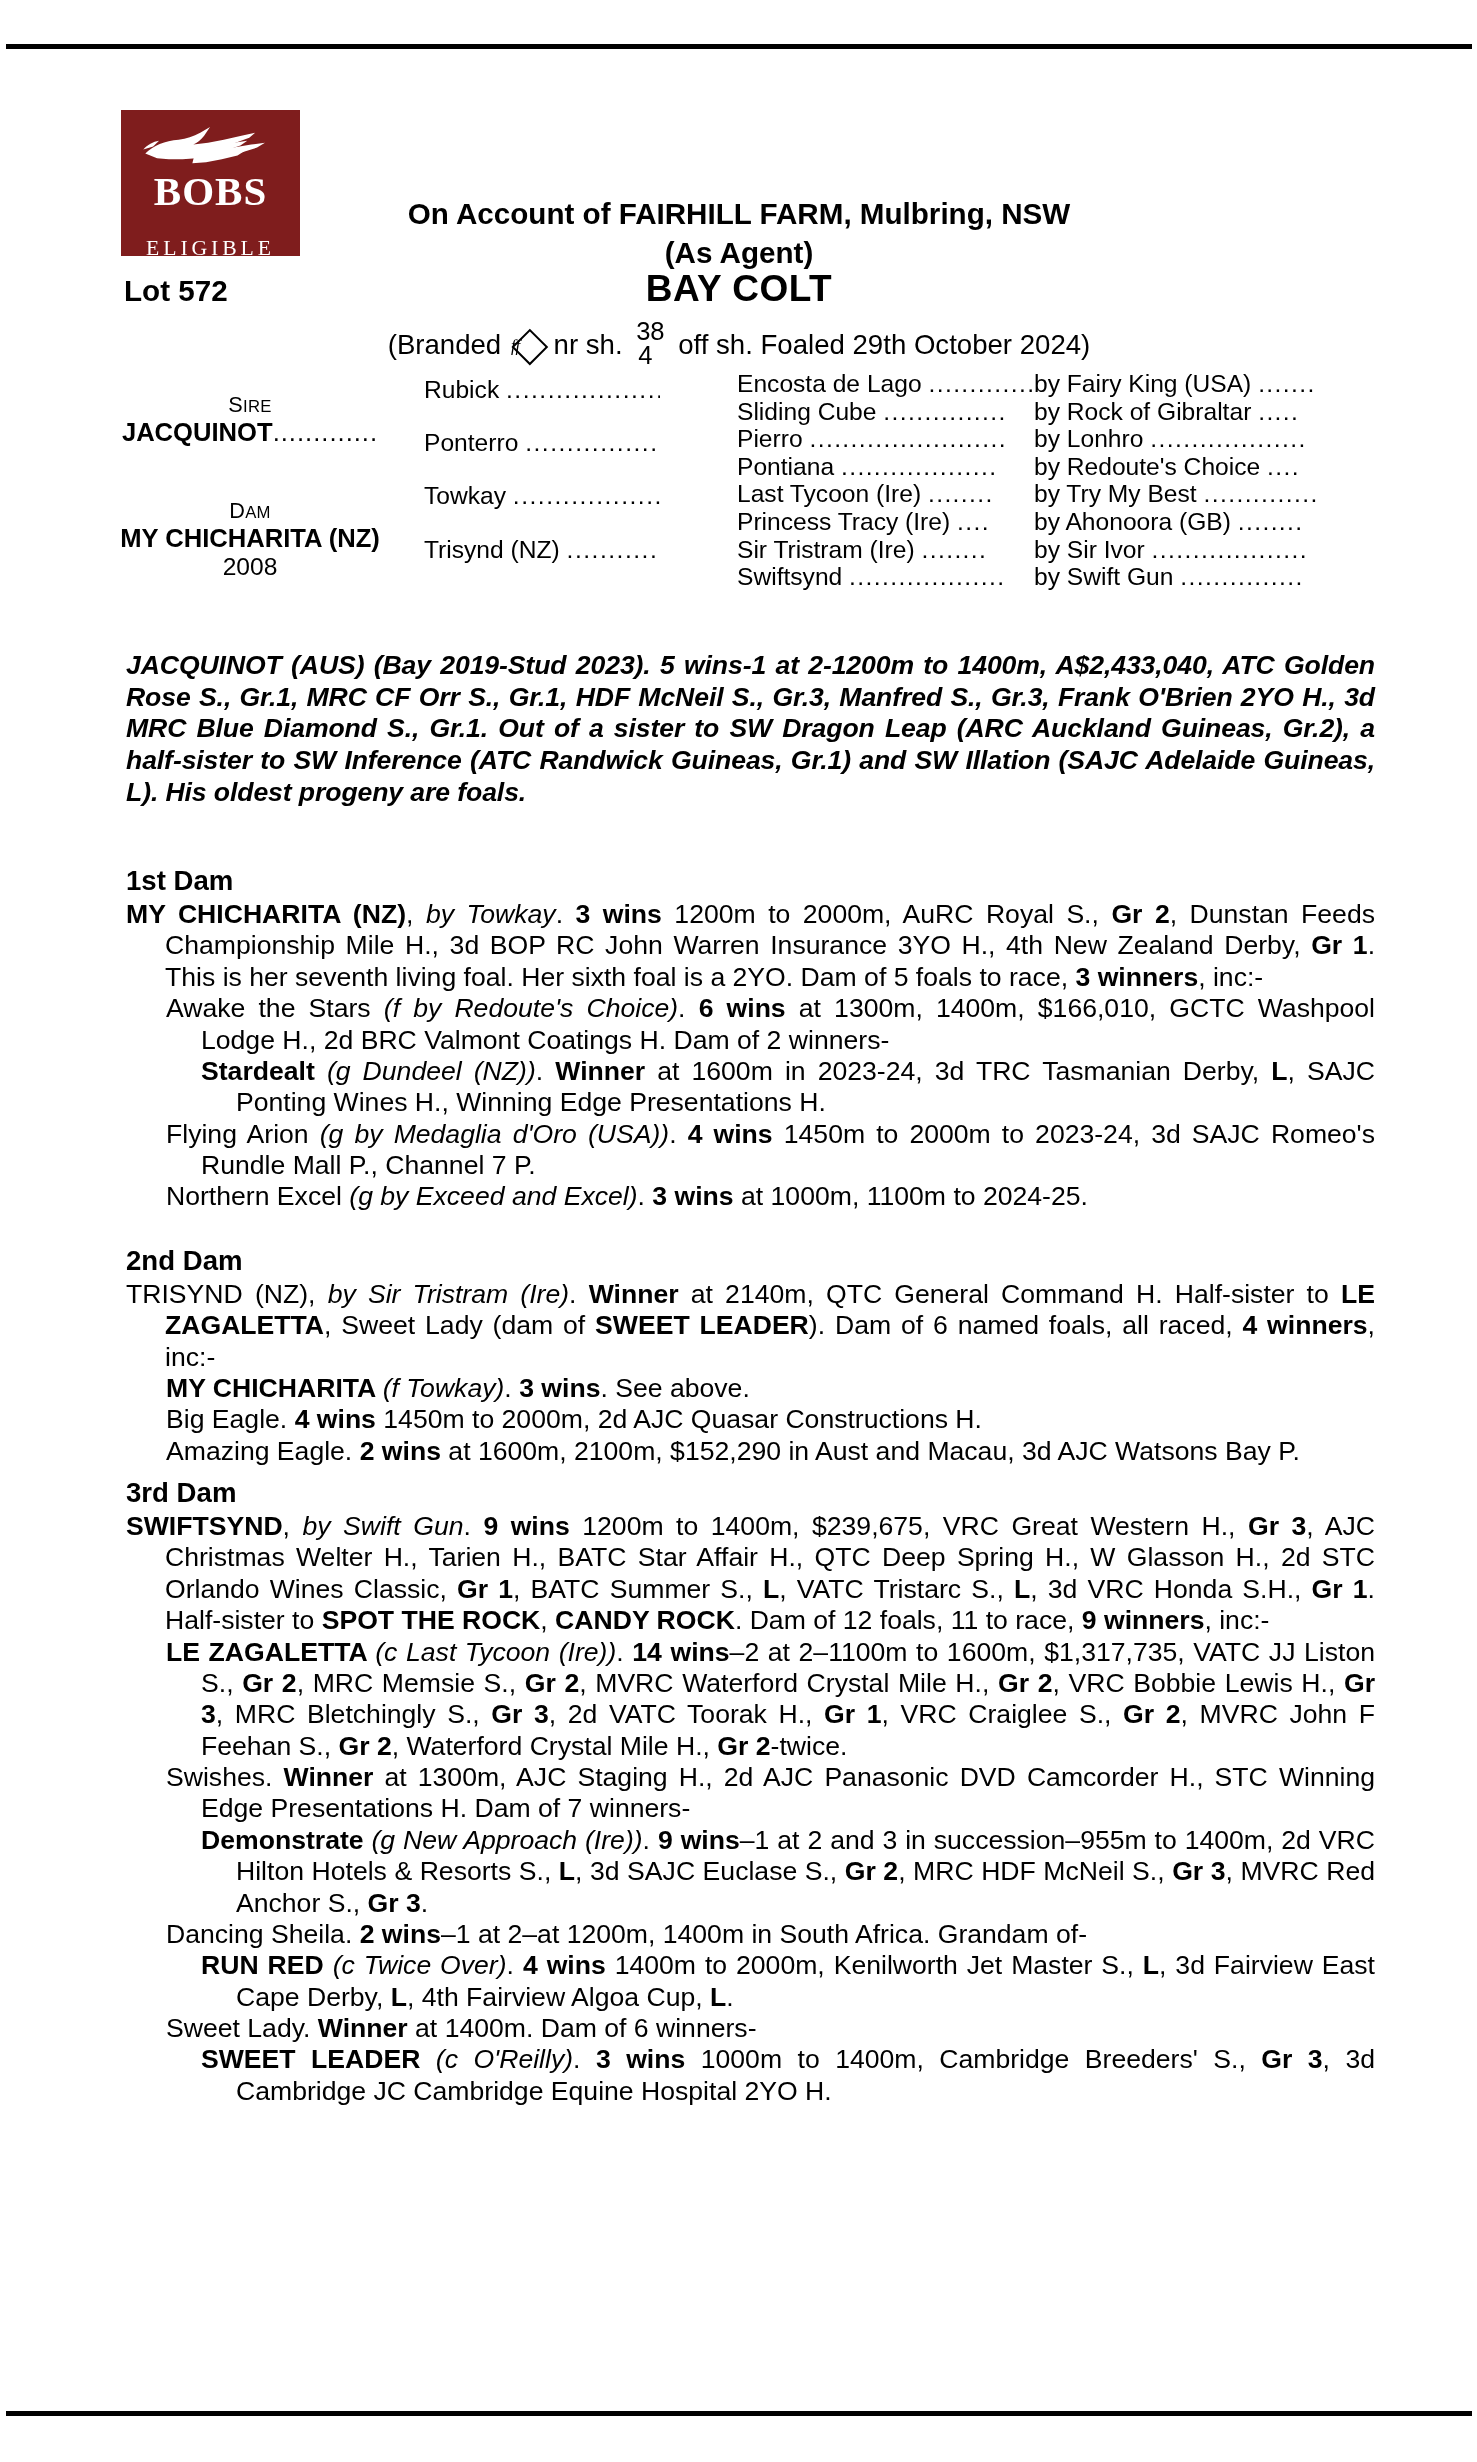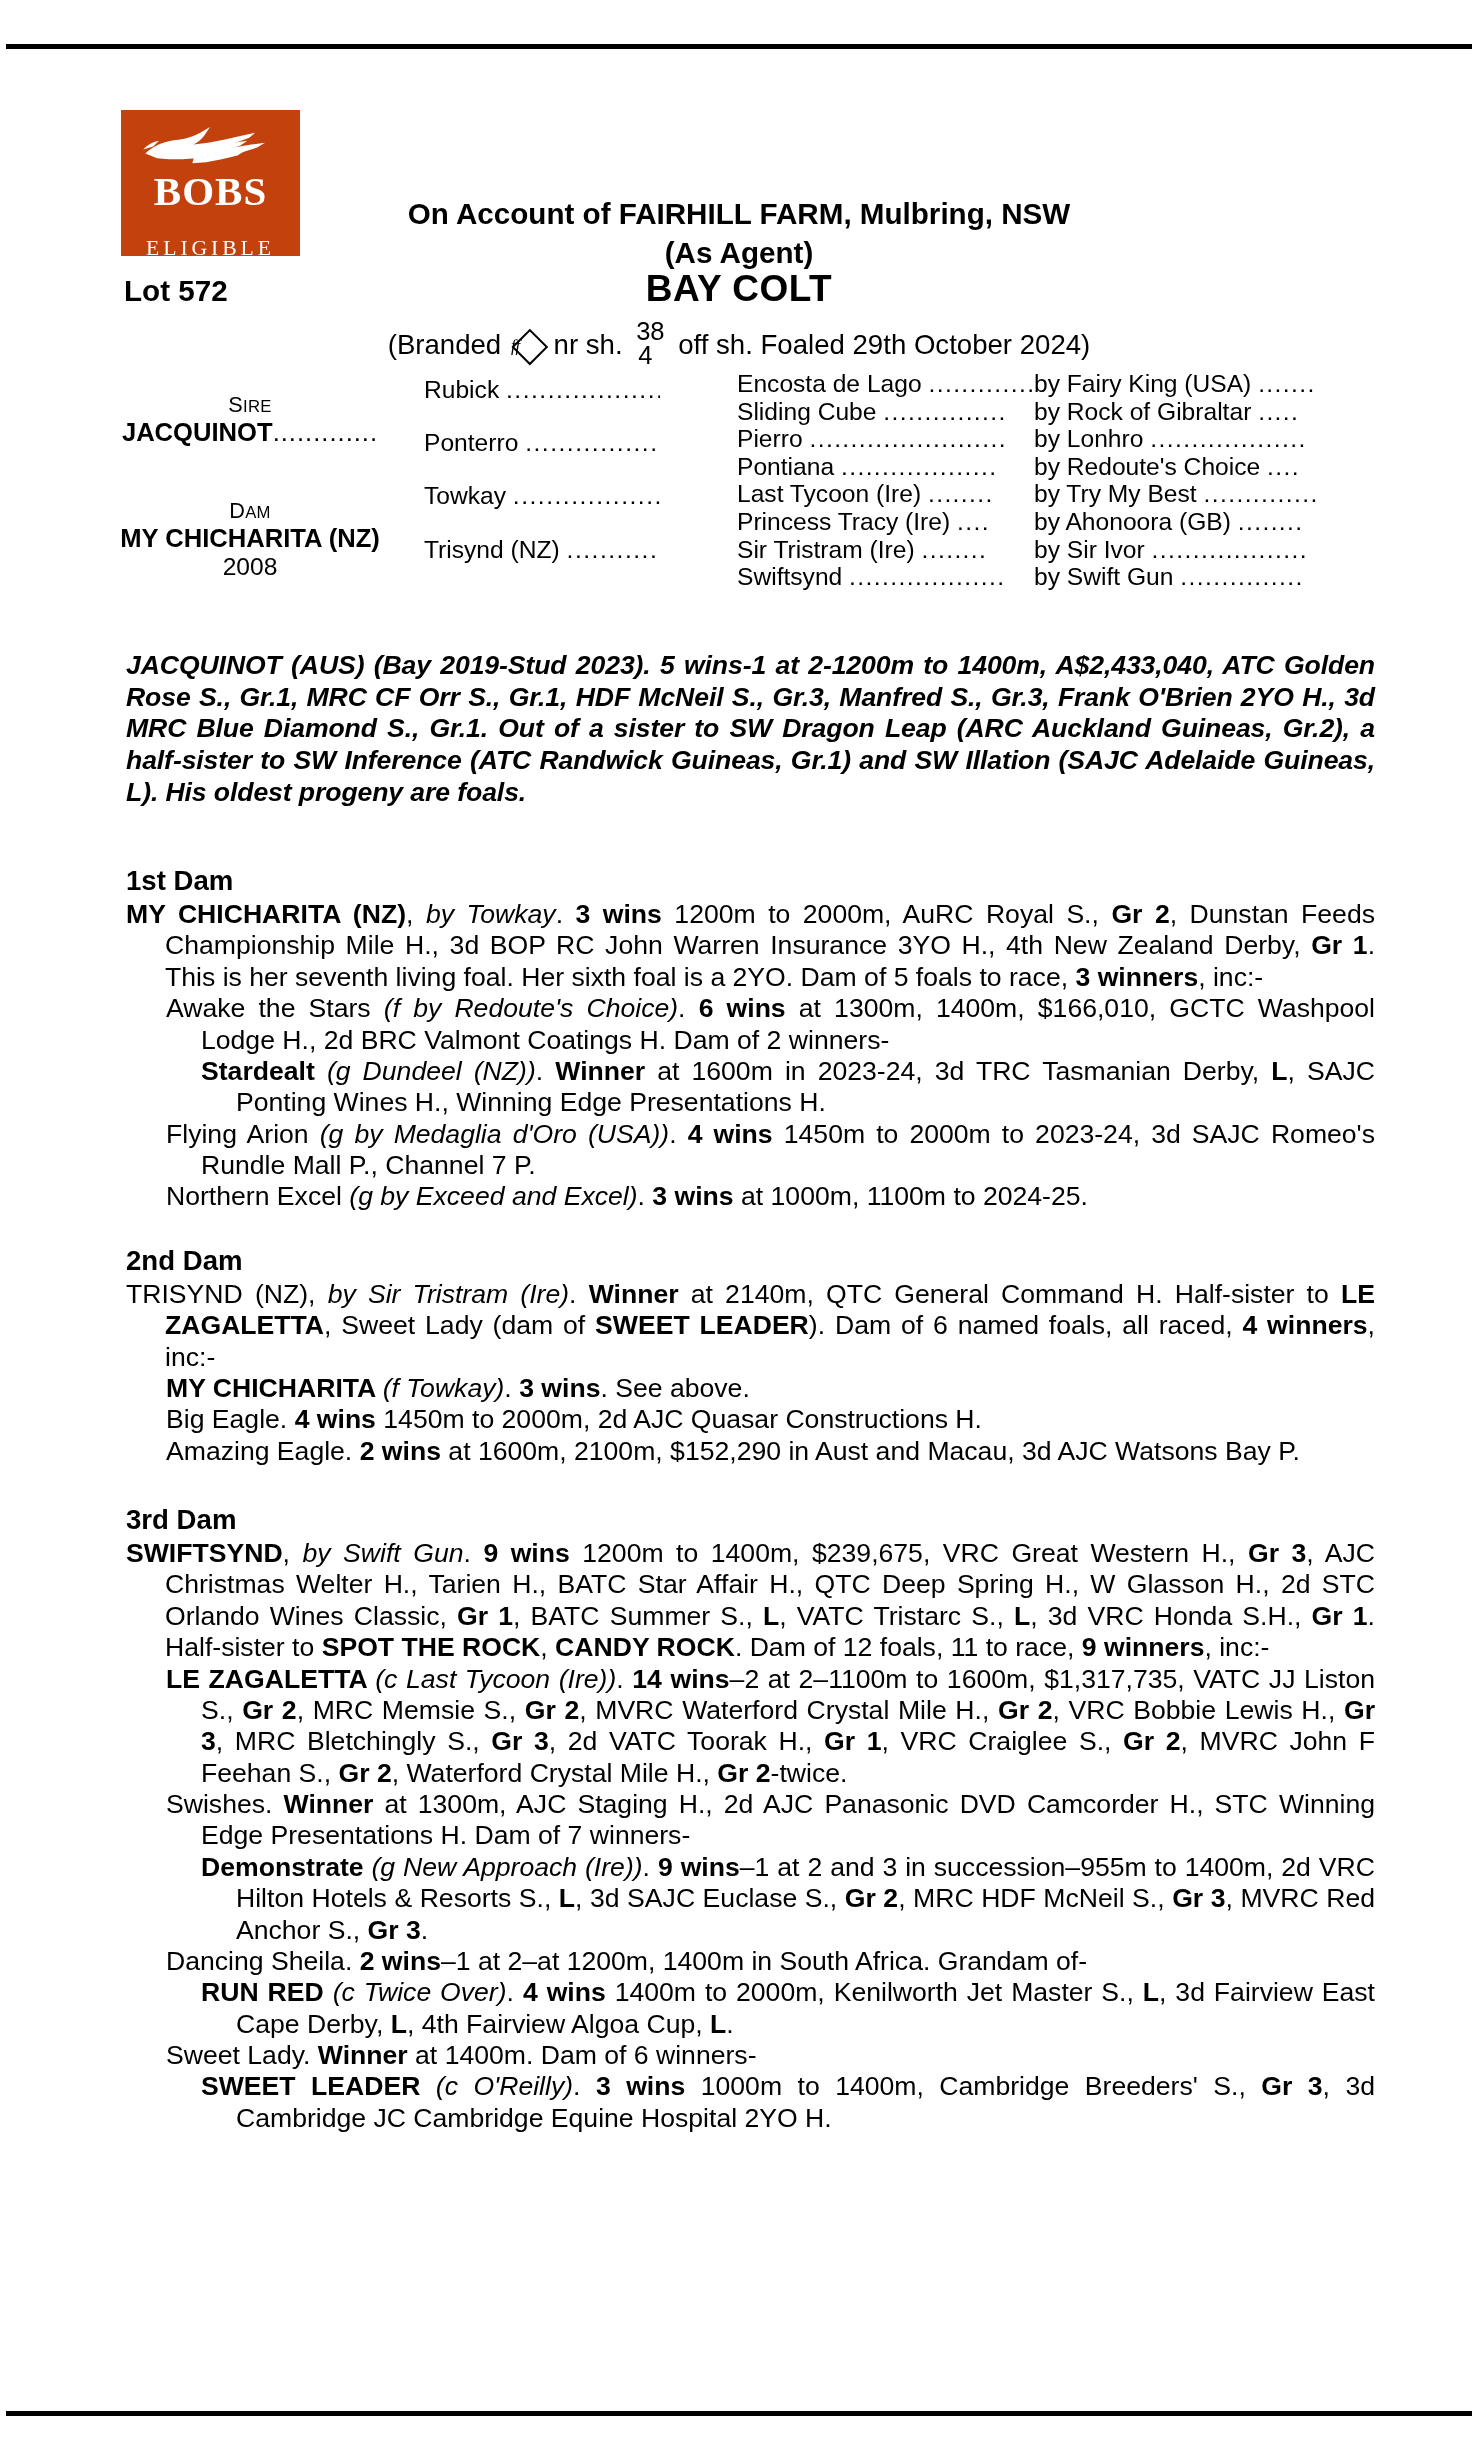--- a/index.html
+++ b/index.html
@@ -41,21 +41,21 @@
   .header-zone {
     position: relative;
     height: 296px;
   }
   .logo {
     position: absolute;
     left: 121px;
     top: 110px;
     width: 179px;
     height: 146px;
-    background: #c2410c;
+    background: #7f1d1d;
     overflow: hidden;
   }
   .logo-horse {
     position: absolute;
     left: 17.7px; top: 13.8px;
     width: 144px; height: 51px;
   }
   .logo-bobs {
     position: absolute;
     left: 0; right: 0;
@@ -388,21 +388,21 @@
         <p class="e"><span class="b first">MY CHICHARITA (NZ)</span><span>, </span><span class="i">by Towkay</span><span>. </span><span class="b">3 wins</span><span> 1200m to 2000m, AuRC Royal S., </span><span class="b">Gr 2</span><span>, Dunstan Feeds Championship Mile H., 3d BOP RC John Warren Insurance 3YO H., 4th New Zealand Derby, </span><span class="b">Gr 1</span><span>. This is her seventh living foal. Her sixth foal is a 2YO. Dam of 5 foals to race, </span><span class="b">3 winners</span><span>, inc:-</span></p>
         <p class="e ind1"><span class=" first">Awake the Stars </span><span class="i">(f by Redoute's Choice)</span><span>. </span><span class="b">6 wins</span><span> at 1300m, 1400m, $166,010, GCTC Washpool Lodge H., 2d BRC Valmont Coatings H. Dam of 2 winners-</span></p>
         <p class="e ind2"><span class="b first">Stardealt </span><span class="i">(g Dundeel (NZ))</span><span>. </span><span class="b">Winner</span><span> at 1600m in 2023-24, 3d TRC Tasmanian Derby, </span><span class="b">L</span><span>, SAJC Ponting Wines H., Winning Edge Presentations H.</span></p>
         <p class="e ind1"><span class=" first">Flying Arion </span><span class="i">(g by Medaglia d'Oro (USA))</span><span>. </span><span class="b">4 wins</span><span> 1450m to 2000m to 2023-24, 3d SAJC Romeo's Rundle Mall P., Channel 7 P.</span></p>
         <p class="e ind1"><span class=" first">Northern Excel </span><span class="i">(g by Exceed and Excel)</span><span>. </span><span class="b">3 wins</span><span> at 1000m, 1100m to 2024-25.</span></p>
         <div class="dam-head" style="margin-top: 32px;">2nd Dam</div>
         <p class="e"><span class=" first">TRISYND (NZ), </span><span class="i">by Sir Tristram (Ire)</span><span>. </span><span class="b">Winner</span><span> at 2140m, QTC General Command H. Half-sister to </span><span class="b">LE ZAGALETTA</span><span>, Sweet Lady (dam of </span><span class="b">SWEET LEADER</span><span>). Dam of 6 named foals, all raced, </span><span class="b">4 winners</span><span>, inc:-</span></p>
         <p class="e ind1"><span class="b first">MY CHICHARITA </span><span class="i">(f Towkay)</span><span>. </span><span class="b">3 wins</span><span>. See above.</span></p>
         <p class="e ind1"><span class=" first">Big Eagle. </span><span class="b">4 wins</span><span> 1450m to 2000m, 2d AJC Quasar Constructions H.</span></p>
         <p class="e ind1"><span class=" first">Amazing Eagle. </span><span class="b">2 wins</span><span> at 1600m, 2100m, $152,290 in Aust and Macau, 3d AJC Watsons Bay P.</span></p>
-        <div class="dam-head" style="margin-top: 37px;">3rd Dam</div>
+        <div class="dam-head" style="margin-top: 10px;">3rd Dam</div>
         <p class="e"><span class="b first">SWIFTSYND</span><span>, </span><span class="i">by Swift Gun</span><span>. </span><span class="b">9 wins</span><span> 1200m to 1400m, $239,675, VRC Great Western H., </span><span class="b">Gr 3</span><span>, AJC Christmas Welter H., Tarien H., BATC Star Affair H., QTC Deep Spring H., W Glasson H., 2d STC Orlando Wines Classic, </span><span class="b">Gr 1</span><span>, BATC Summer S., </span><span class="b">L</span><span>, VATC Tristarc S., </span><span class="b">L</span><span>, 3d VRC Honda S.H., </span><span class="b">Gr 1</span><span>. Half-sister to </span><span class="b">SPOT THE ROCK</span><span>, </span><span class="b">CANDY ROCK</span><span>. Dam of 12 foals, 11 to race, </span><span class="b">9 winners</span><span>, inc:-</span></p>
         <p class="e ind1"><span class="b first">LE ZAGALETTA </span><span class="i">(c Last Tycoon (Ire))</span><span>. </span><span class="b">14 wins</span><span>–2 at 2–1100m to 1600m, $1,317,735, VATC JJ Liston S., </span><span class="b">Gr 2</span><span>, MRC Memsie S., </span><span class="b">Gr 2</span><span>, MVRC Waterford Crystal Mile H., </span><span class="b">Gr 2</span><span>, VRC Bobbie Lewis H., </span><span class="b">Gr 3</span><span>, MRC Bletchingly S., </span><span class="b">Gr 3</span><span>, 2d VATC Toorak H., </span><span class="b">Gr 1</span><span>, VRC Craiglee S., </span><span class="b">Gr 2</span><span>, MVRC John F Feehan S., </span><span class="b">Gr 2</span><span>, Waterford Crystal Mile H., </span><span class="b">Gr 2</span><span>-twice.</span></p>
         <p class="e ind1"><span class=" first">Swishes. </span><span class="b">Winner</span><span> at 1300m, AJC Staging H., 2d AJC Panasonic DVD Camcorder H., STC Winning Edge Presentations H. Dam of 7 winners-</span></p>
         <p class="e ind2"><span class="b first">Demonstrate </span><span class="i">(g New Approach (Ire))</span><span>. </span><span class="b">9 wins</span><span>–1 at 2 and 3 in succession–955m to 1400m, 2d VRC Hilton Hotels &amp; Resorts S., </span><span class="b">L</span><span>, 3d SAJC Euclase S., </span><span class="b">Gr 2</span><span>, MRC HDF McNeil S., </span><span class="b">Gr 3</span><span>, MVRC Red Anchor S., </span><span class="b">Gr 3</span><span>.</span></p>
         <p class="e ind1"><span class=" first">Dancing Sheila. </span><span class="b">2 wins</span><span>–1 at 2–at 1200m, 1400m in South Africa. Grandam of-</span></p>
         <p class="e ind2"><span class="b first">RUN RED </span><span class="i">(c Twice Over)</span><span>. </span><span class="b">4 wins</span><span> 1400m to 2000m, Kenilworth Jet Master S., </span><span class="b">L</span><span>, 3d Fairview East Cape Derby, </span><span class="b">L</span><span>, 4th Fairview Algoa Cup, </span><span class="b">L</span><span>.</span></p>
         <p class="e ind1"><span class=" first">Sweet Lady. </span><span class="b">Winner</span><span> at 1400m. Dam of 6 winners-</span></p>
         <p class="e ind2"><span class="b first">SWEET  LEADER </span><span class="i">(c O'Reilly)</span><span>. </span><span class="b">3 wins</span><span> 1000m to 1400m, Cambridge Breeders' S., </span><span class="b">Gr 3</span><span>, 3d Cambridge JC Cambridge Equine Hospital 2YO H.</span></p>
       </div>
 

